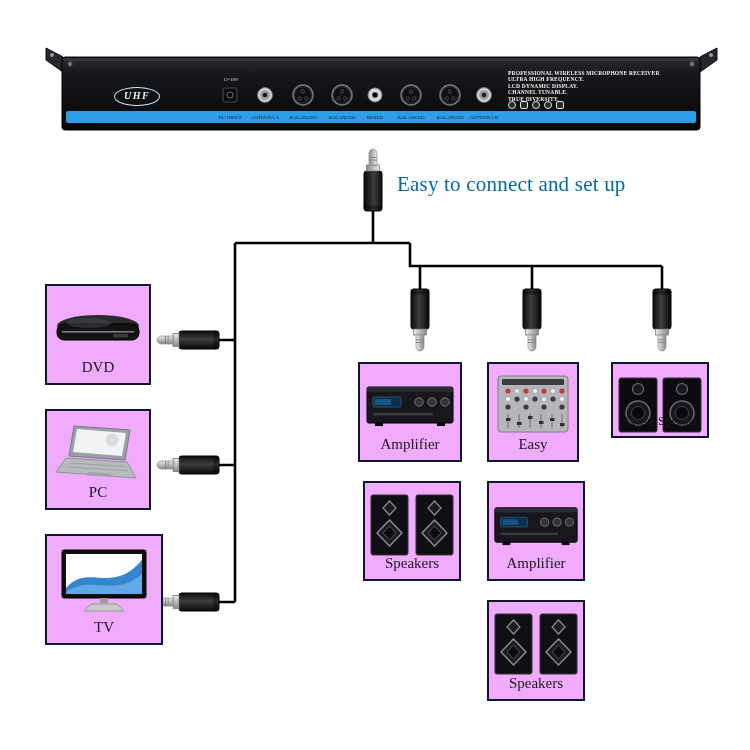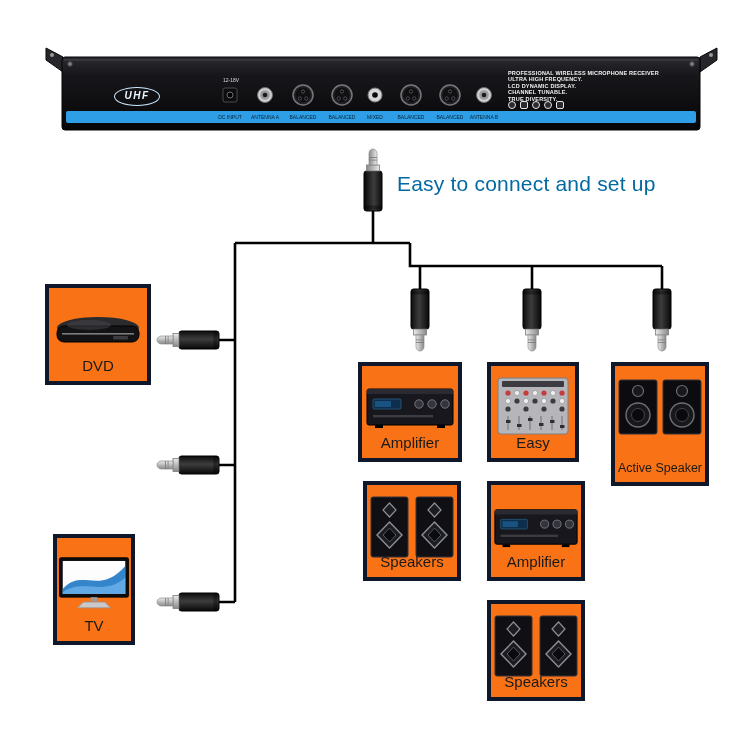--- a/index.html
+++ b/index.html
@@ -1,17 +1,17 @@
 <!DOCTYPE html>
 <html><head>
 <meta charset="utf-8">
 <style>
   html,body{margin:0;padding:0;background:#fff;}
   #canvas{position:relative;width:750px;height:750px;background:#fff;overflow:hidden;
-          font-family:Liberation Sans, sans-serif;}
+          font-family:Liberation Serif, serif;}
   #canvas *{box-sizing:border-box;}
   .abs{position:absolute;}
   svg{display:block;}
 
   
   .uhf-logo{position:absolute;left:114px;top:87px;width:46px;height:19px;border:1.5px solid #cfe9ff;
             border-radius:50%;color:#eaf5ff;font-size:10px;font-weight:bold;font-style:italic;
             text-align:center;line-height:16px;letter-spacing:1.5px;}
   .power-label{position:absolute;left:214px;top:77px;width:34px;text-align:center;font-size:5px;color:#ddd;}
   .port-label{position:absolute;top:112px;width:52px;height:11px;line-height:11px;text-align:center;
@@ -19,21 +19,21 @@
   .info-block{position:absolute;left:508px;top:70px;width:160px;color:#f2f2f2;font-size:5.5px;
               font-weight:bold;line-height:6.4px;letter-spacing:.2px;white-space:nowrap;}
   .cert-row{position:absolute;left:508px;top:101px;display:flex;gap:4px;}
   .cert-dot{width:8px;height:8px;border:1px solid #e6e6e6;border-radius:50%;background:rgba(255,255,255,.12);}
   .cert-dot.sq{border-radius:2px;}
 
   
   .title{position:absolute;left:397px;top:172px;font-size:21px;color:#0369a1;letter-spacing:.2px;}
 
   
-  .device-box{position:absolute;background:#f97316;border:4px solid #0f172a;z-index:2;padding-left:12px;}
+  .device-box{position:absolute;background:#f0abfc;border:2px solid #0f172a;z-index:2;padding-left:12px;}
   .device-art{position:absolute;top:12px;left:0;right:0;display:flex;justify-content:center;}
   .device-label{position:absolute;bottom:7px;left:0;right:0;text-align:center;font-size:15px;color:#1a1a1a;}
   .device-label.small{font-size:12.5px;}
 </style>
 </head>
 <body>
 
 <div id="canvas">
 
   <svg class="abs" style="left:0;top:0;z-index:0" width="750" height="160" viewBox="0 0 750 160">
@@ -179,22 +179,36 @@
         <ellipse cx="43" cy="20" rx="41" ry="11" fill="#2b2b2e"></ellipse>
         <rect x="2" y="18" width="82" height="16" rx="7" fill="#131316" stroke="#000"></rect>
         <rect x="7" y="25" width="72" height="1.6" fill="#8f8f8f" opacity="0.85"></rect>
         <rect x="58" y="28" width="15" height="3.6" rx="1" fill="#3c3c40"></rect>
         <ellipse cx="34" cy="17" rx="22" ry="5" fill="#47474c" opacity="0.5"></ellipse>
       </svg>
     </div>
     <div class="device-label">DVD</div>
   </div>
 
-
-  <div class="device-box" style="left:53px;top:534px;width:82px;height:111px">
+  <div class="device-box" style="left:45px;top:409px;width:106px;height:101px">
+    <div class="device-art" style="top:14px">
+      <svg width="88" height="60" viewBox="0 0 88 60">
+        <polygon points="20,1 76,5 71,35 15,31" fill="#9ba0a6" stroke="#777c82"></polygon>
+        <polygon points="23,4 72,8 68,31 19,27" fill="#f2f3f4"></polygon>
+        <circle cx="58" cy="15" r="6.5" fill="#d9dbdd"></circle>
+        <polygon points="12,33 73,37 82,53 2,47" fill="#b7bbc0" stroke="#8e9297"></polygon>
+        <line x1="16" y1="38" x2="72" y2="41.5" stroke="#9ea2a7" stroke-width="1"></line>
+        <line x1="13" y1="42" x2="74" y2="45.8" stroke="#9ea2a7" stroke-width="1"></line>
+        <polygon points="34,47 56,48.5 59,52 32,50.5" fill="#a0a4a9"></polygon>
+      </svg>
+    </div>
+    <div class="device-label">PC</div>
+  </div>
+
+  <div class="device-box" style="left:45px;top:534px;width:118px;height:111px">
     <div class="device-art" style="top:12px">
       <svg width="90" height="68" viewBox="0 0 90 68">
         <rect x="3" y="2" width="84" height="48" rx="2" fill="#0d0d0f" stroke="#000"></rect>
         <rect x="7" y="6" width="76" height="40" fill="#fdfdfd"></rect>
         <path d="M7 40 C 30 14, 52 48, 83 12 L83 46 L7 46 Z" fill="#1f78c8" opacity="0.9"></path>
         <path d="M7 44 C 32 26, 56 50, 83 26 L83 46 L7 46 Z" fill="#6db2ea" opacity="0.8"></path>
         <rect x="41" y="50" width="8" height="5" fill="#9a9a9a"></rect>
         <polygon points="25,63 65,63 58,56 32,56" fill="#c9c9c9" stroke="#979797"></polygon>
       </svg>
     </div>
@@ -262,21 +276,21 @@
           <rect x="32" y="42" width="4.5" height="3"></rect>
             <rect x="43" y="47" width="4.5" height="3"></rect>
           <rect x="54" y="44" width="4.5" height="3"></rect>
             <rect x="64" y="49" width="4.5" height="3"></rect>
         </g>
       </svg>
     </div>
     <div class="device-label">Easy</div>
   </div>
 
-  <div class="device-box" style="left:611px;top:362px;width:98px;height:124px">
+  <div class="device-box" style="left:611px;top:362px;width:98px;height:76px">
     <div class="device-art" style="top:12px">
       <svg width="86" height="58" viewBox="0 0 86 58">
         <rect x="2" y="2" width="38" height="54" rx="2" fill="#0c0c10" stroke="#33333a"></rect>
         <rect x="46" y="2" width="38" height="54" rx="2" fill="#0c0c10" stroke="#33333a"></rect>
         <circle cx="21" cy="37" r="12" fill="#17171c" stroke="#6e6e76" stroke-width="1.4"></circle>
         <circle cx="21" cy="37" r="6.5" fill="#0a0a0d" stroke="#44444c"></circle>
         <circle cx="21" cy="13" r="5.5" fill="#17171c" stroke="#6e6e76" stroke-width="1.2"></circle>
         <circle cx="65" cy="37" r="12" fill="#17171c" stroke="#6e6e76" stroke-width="1.4"></circle>
         <circle cx="65" cy="37" r="6.5" fill="#0a0a0d" stroke="#44444c"></circle>
         <circle cx="65" cy="13" r="5.5" fill="#17171c" stroke="#6e6e76" stroke-width="1.2"></circle>

